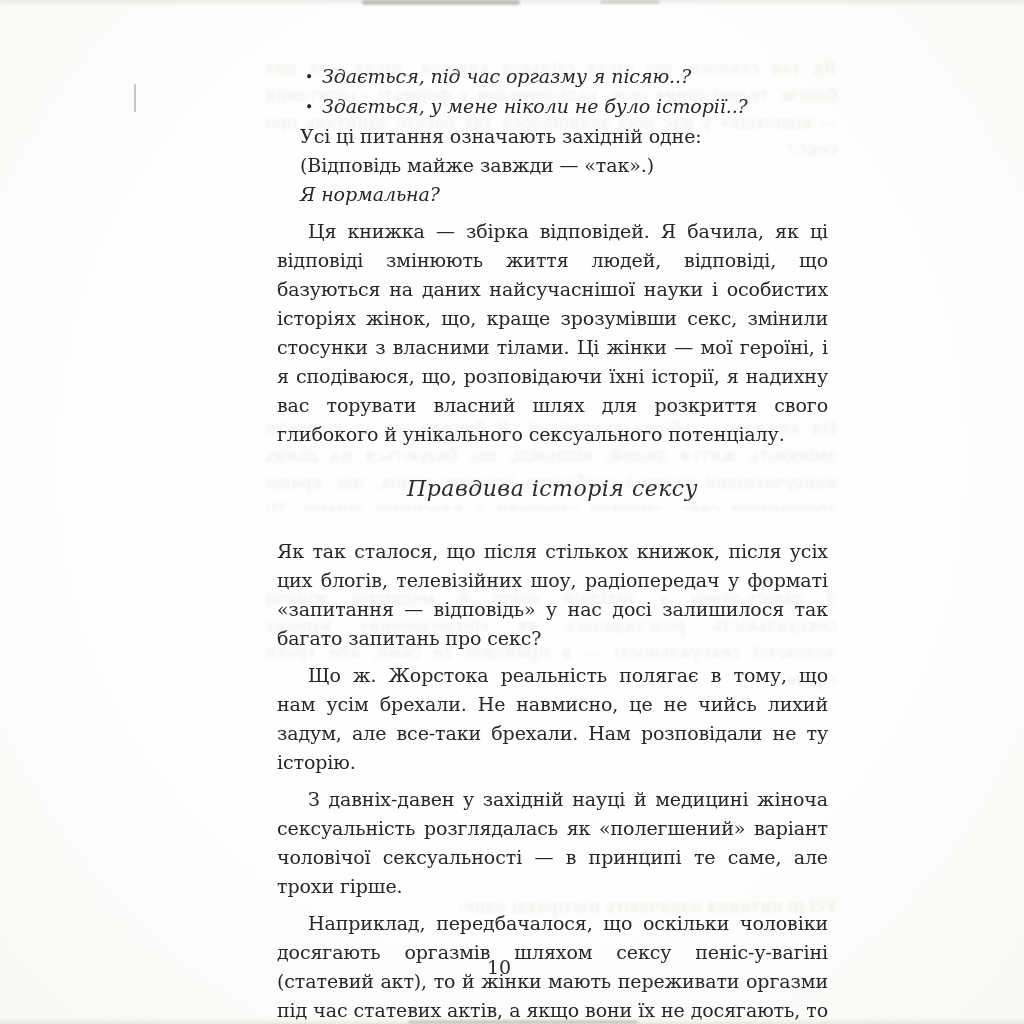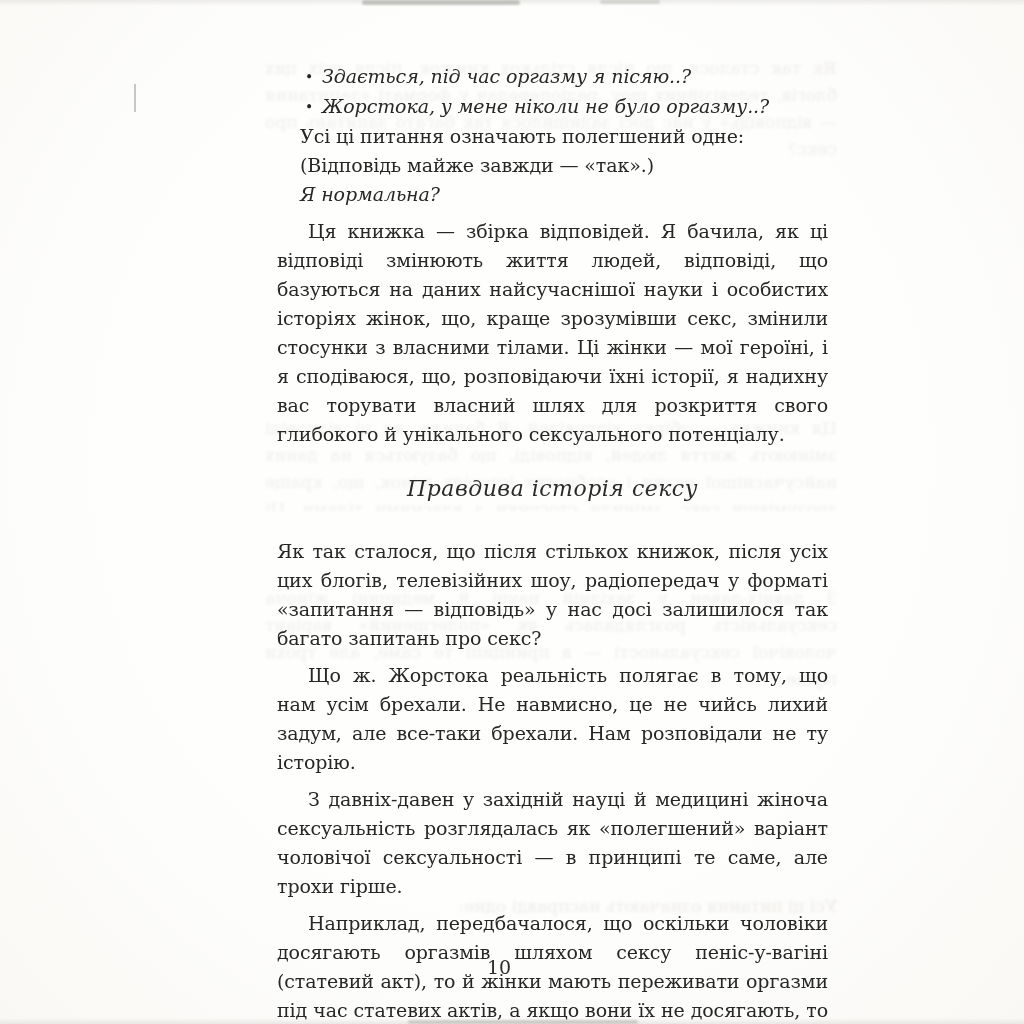--- a/index.html
+++ b/index.html
@@ -147,24 +147,24 @@
   <div class="smudge-top-1"></div>
   <div class="smudge-top-2"></div>
   <div class="smudge-bottom"></div>
 
   <div class="text-block">
 
     <div class="bullet-line">
       <span class="bullet-marker">•</span><span>Здається, під час оргазму я пісяю..?</span>
     </div>
     <div class="bullet-line">
-      <span class="bullet-marker">•</span><span>Жорстока, у мене ніколи не було оргазму..?</span>
+      <span class="bullet-marker">•</span><span>Здається, у мене ніколи не було історії..?</span>
     </div>
 
-    <p class="line">Усі ці питання означають полегшений одне:</p>
+    <p class="line">Усі ці питання означають західній одне:</p>
     <p class="line">(Відповідь майже завжди — «так».)</p>
     <p class="line italic">Я нормальна?</p>
 
     <p class="para">Ця книжка — збірка відповідей. Я бачила, як ці відповіді змінюють життя людей, відповіді, що базуються на даних найсучаснішої науки і особистих історіях жінок, що, краще зрозумівши секс, змінили стосунки з власними тілами. Ці жінки — мої героїні, і я сподіваюся, що, розповідаючи їхні історії, я надихну вас торувати власний шлях для розкриття свого глибокого й унікального сексуального потенціалу.</p>
 
     <h2 class="section-title">Правдива історія сексу</h2>
 
     <p class="para noindent">Як так сталося, що після стількох книжок, після усіх цих блогів, телевізійних шоу, радіопередач у форматі «запитання — відповідь» у нас досі залишилося так багато запитань про секс?</p>
     <p class="para">Що ж. Жорстока реальність полягає в тому, що нам усім брехали. Не навмисно, це не чийсь лихий задум, але все-таки брехали. Нам розповідали не ту історію.</p>
     <p class="para">З давніх-давен у західній науці й медицині жіноча сексуальність розглядалась як «полегшений» варіант чоловічої сексуальності — в принципі те саме, але трохи гірше.</p>

